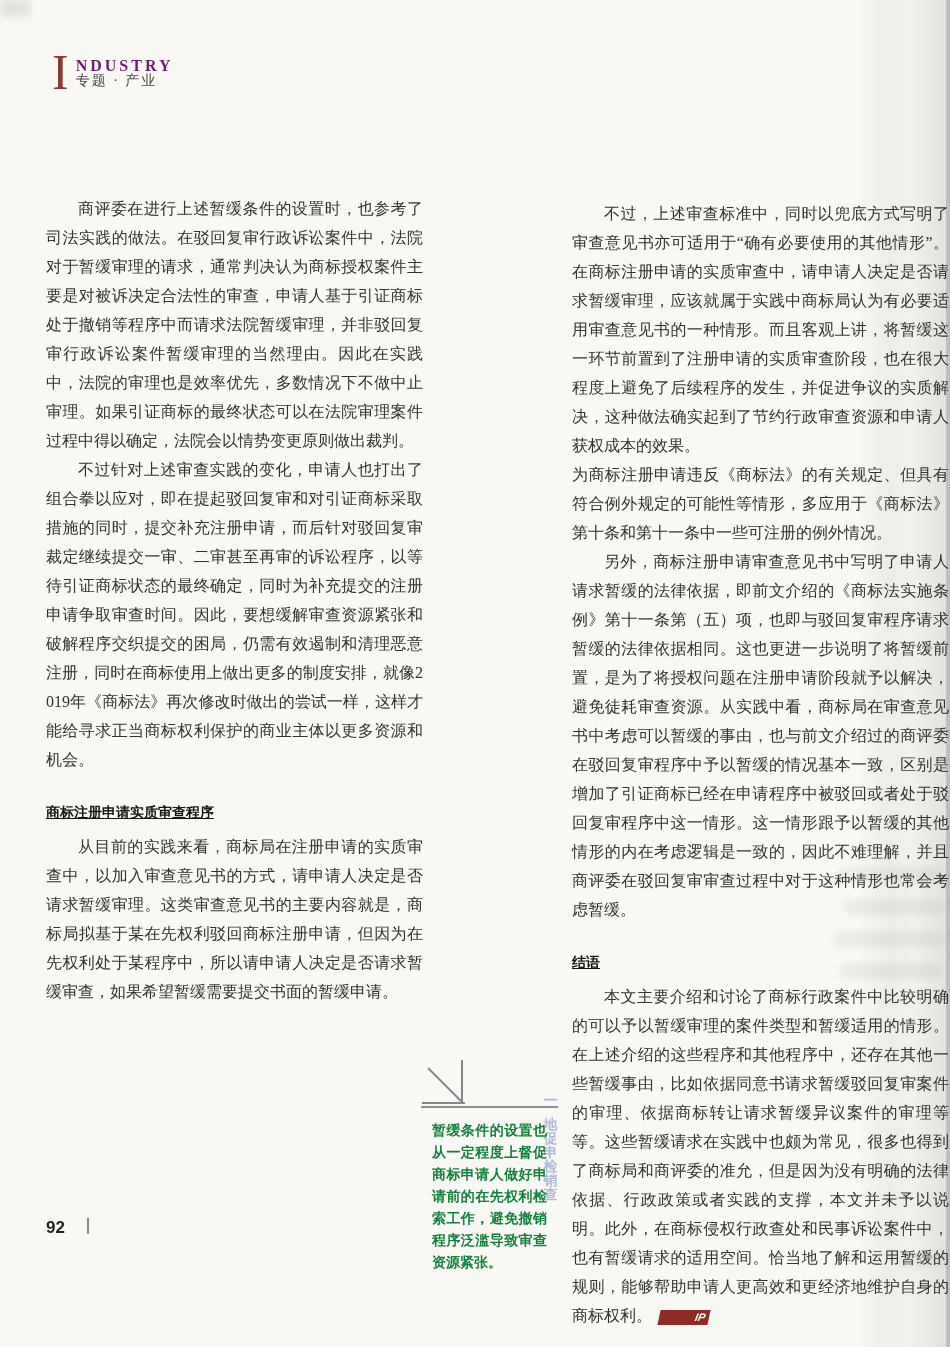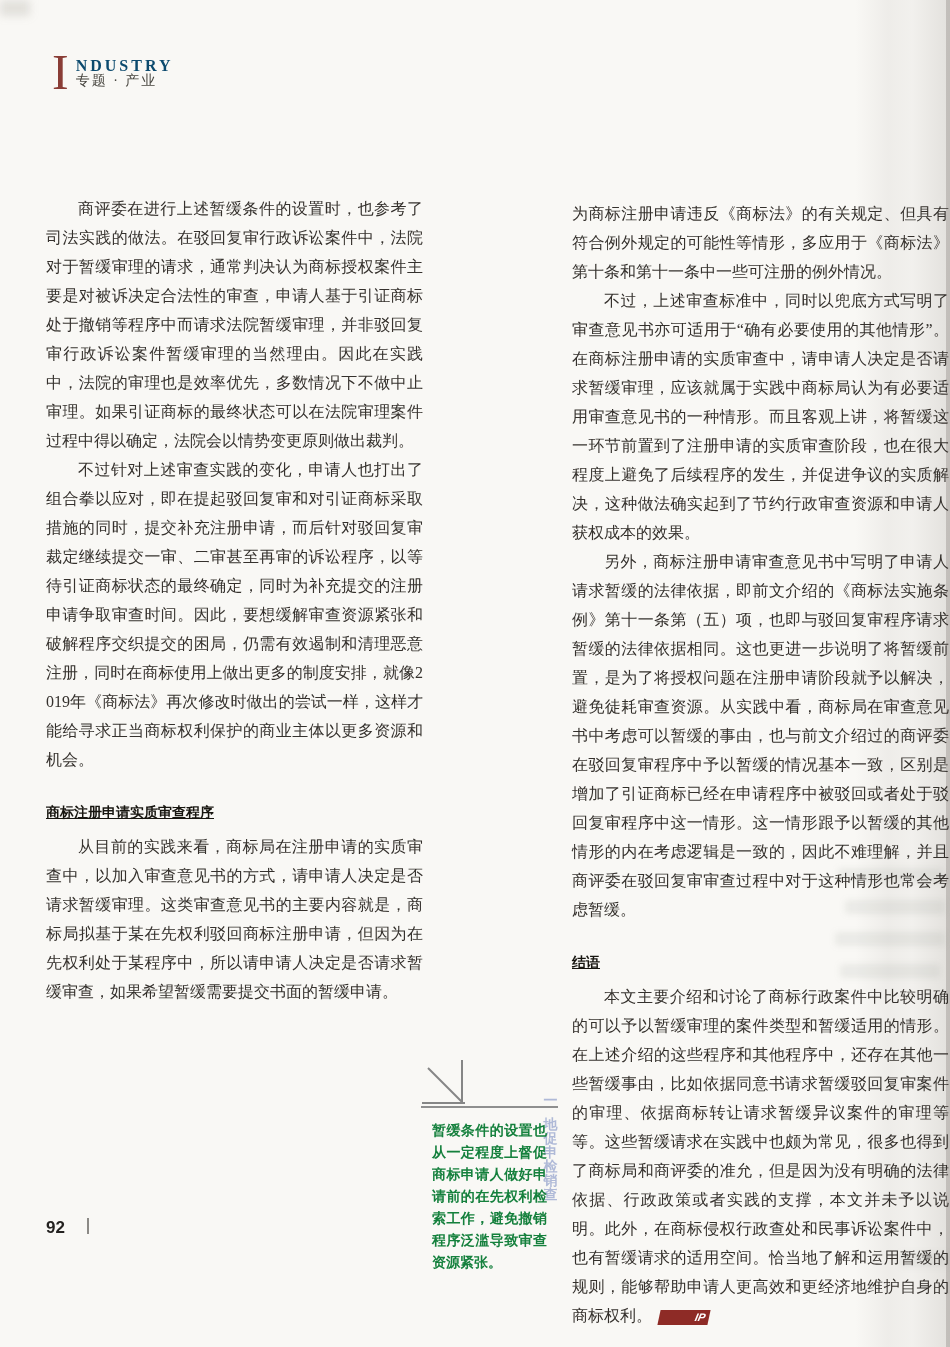--- a/index.html
+++ b/index.html
@@ -25,21 +25,21 @@
     position:absolute;left:543px;top:1092px;width:17px;height:200px;overflow:hidden;
     writing-mode:vertical-rl;font-family:"Liberation Sans",sans-serif;font-weight:bold;
     font-size:14px;letter-spacing:14px;color:rgba(43,74,163,0.36);
     filter:blur(0.5px);pointer-events:none;
   }
   
   .header{position:absolute;left:52px;top:52px;display:flex;align-items:flex-start;}
   .drop-i{font-size:50px;line-height:40px;color:#8a3d36;margin-right:7px;
     font-family:"Liberation Serif",serif;}
   .title-block{padding-top:6px;}
-  .ndustry{font-size:16px;letter-spacing:3px;color:#0c4a6e;font-weight:bold;
+  .ndustry{font-size:16px;letter-spacing:3px;color:#701a75;font-weight:bold;
     font-family:"Liberation Serif",serif;line-height:15px;}
   .subtitle{font-size:14px;letter-spacing:2px;color:#47453f;line-height:15px;}
   
   .col{position:absolute;width:377px;}
   .col-left{left:46px;top:194px;}
   .col-right{left:572px;top:199px;}
   p.body{margin:0;font-size:16px;line-height:29px;text-align:justify;
     text-indent:2em;word-break:break-all;}
   p.body.no-indent{text-indent:0;}
   h2.sec{margin:27px 0 9px 0;font-family:"Liberation Sans",sans-serif;
@@ -95,22 +95,22 @@
     <svg class="pq-arrow" width="137" height="47" viewBox="0 0 137 47">
       <line x1="41" y1="2" x2="41" y2="44" stroke="#868686" stroke-width="2"></line>
       <line x1="7" y1="10" x2="41" y2="44" stroke="#868686" stroke-width="2"></line>
       <line x1="1" y1="45" x2="44" y2="45" stroke="#868686" stroke-width="2"></line>
     </svg>
     <hr class="pq-rule">
     <p class="pq-text">暂缓条件的设置也从一定程度上督促商标申请人做好申请前的在先权利检索工作，避免撤销程序泛滥导致审查资源紧张。</p>
   </div>
 
   <div class="col col-right">
+    <p class="body">不过，上述审查标准中，同时以兜底方式写明了审查意见书亦可适用于“确有必要使用的其他情形”。在商标注册申请的实质审查中，请申请人决定是否请求暂缓审理，应该就属于实践中商标局认为有必要适用审查意见书的一种情形。而且客观上讲，将暂缓这一环节前置到了注册申请的实质审查阶段，也在很大程度上避免了后续程序的发生，并促进争议的实质解决，这种做法确实起到了节约行政审查资源和申请人获权成本的效果。</p>
     <p class="body no-indent">为商标注册申请违反《商标法》的有关规定、但具有符合例外规定的可能性等情形，多应用于《商标法》第十条和第十一条中一些可注册的例外情况。</p>
-    <p class="body">不过，上述审查标准中，同时以兜底方式写明了审查意见书亦可适用于“确有必要使用的其他情形”。在商标注册申请的实质审查中，请申请人决定是否请求暂缓审理，应该就属于实践中商标局认为有必要适用审查意见书的一种情形。而且客观上讲，将暂缓这一环节前置到了注册申请的实质审查阶段，也在很大程度上避免了后续程序的发生，并促进争议的实质解决，这种做法确实起到了节约行政审查资源和申请人获权成本的效果。</p>
     <p class="body">另外，商标注册申请审查意见书中写明了申请人请求暂缓的法律依据，即前文介绍的《商标法实施条例》第十一条第（五）项，也即与驳回复审程序请求暂缓的法律依据相同。这也更进一步说明了将暂缓前置，是为了将授权问题在注册申请阶段就予以解决，避免徒耗审查资源。从实践中看，商标局在审查意见书中考虑可以暂缓的事由，也与前文介绍过的商评委在驳回复审程序中予以暂缓的情况基本一致，区别是增加了引证商标已经在申请程序中被驳回或者处于驳回复审程序中这一情形。这一情形跟予以暂缓的其他情形的内在考虑逻辑是一致的，因此不难理解，并且商评委在驳回复审审查过程中对于这种情形也常会考虑暂缓。</p>
     <h2 class="sec">结语</h2>
     <p class="body"><span>本文主要介绍和讨论了商标行政案件中比较明确的可以予以暂缓审理的案件类型和暂缓适用的情形。在上述介绍的这些程序和其他程序中，还存在其他一些暂缓事由，比如依据同意书请求暂缓驳回复审案件的审理、依据商标转让请求暂缓异议案件的审理等等。这些暂缓请求在实践中也颇为常见，很多也得到了商标局和商评委的准允，但是因为没有明确的法律依据、行政政策或者实践的支撑，本文并未予以说明。此外，在商标侵权行政查处和民事诉讼案件中，也有暂缓请求的适用空间。恰当地了解和运用暂缓的规则，能够帮助申请人更高效和更经济地维护自身的商标权利。</span><span class="ip-badge">IP</span></p>
   </div>
 
   <div class="footer">
     <span class="pagenum">92</span>
     <span class="footer-bar"></span>
   </div>
 

